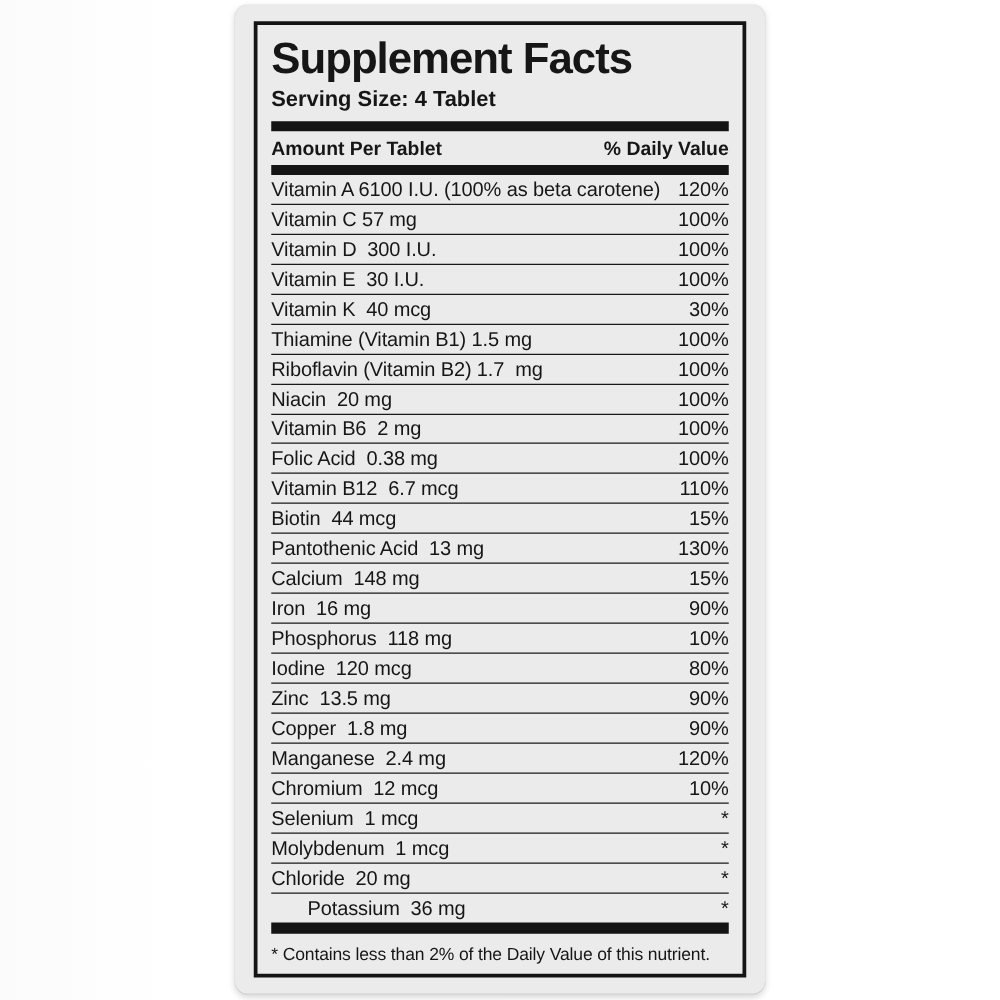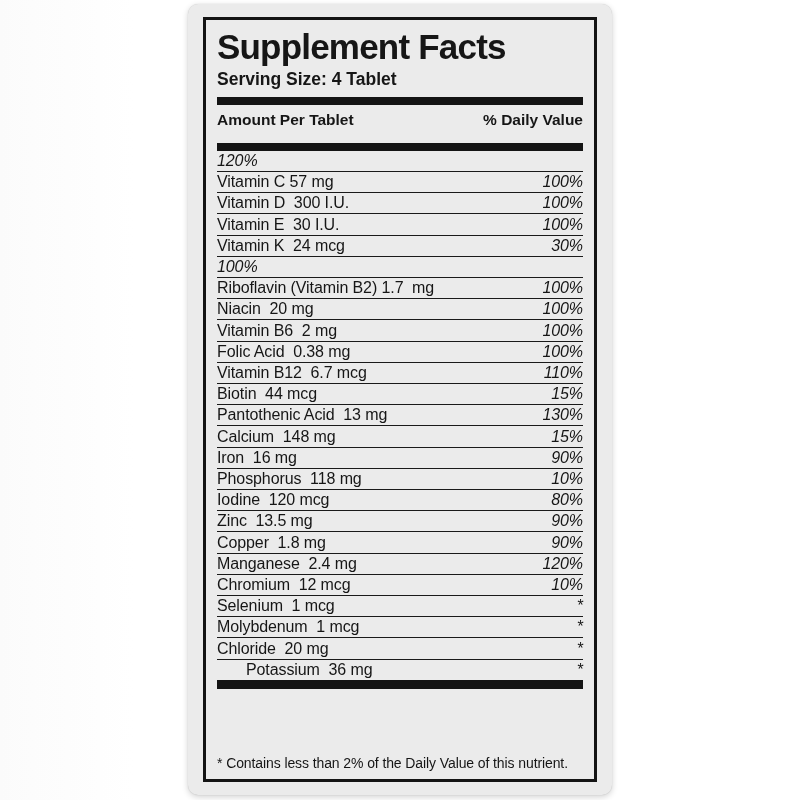--- a/index.html
+++ b/index.html
@@ -58,52 +58,51 @@
     height: 8px;
     background: #141414;
     flex: none;
   }
   .colhead {
     display: flex;
     justify-content: space-between;
     align-items: baseline;
     font-size: 15.5px;
     font-weight: bold;
-    padding: 6px 0 14px 0;
+    padding: 6px 0 3px 0;
   }
   .rows {
     flex: 1;
     display: flex;
     flex-direction: column;
     min-height: 0;
   }
   .row {
     flex: 1;
     display: flex;
     justify-content: space-between;
     align-items: flex-end;
     border-bottom: 1.5px solid #1a1a1a;
     font-size: 16px;
     letter-spacing: -0.1px;
     padding-bottom: 1px;
   }
   .row:last-child { border-bottom: none; margin-left: 29px; }
   .row .n { white-space: pre; }
-  .row .v { white-space: pre; font-style: italic; }
+  .row .v { white-space: pre; }
   .foot-bar {
     height: 9px;
     background: #141414;
     flex: none;
   }
   .footnote {
     font-size: 14px;
-    padding-top: 24px;
+    padding-top: 8px;
     letter-spacing: -0.1px;
     white-space: nowrap;
-    margin-top: 42px;
   }
 </style>
 </head>
 <body>
 
 <div class="stage">
   <div class="card">
     <div class="facts-box">
 
       <div class="title">Supplement Facts</div>
@@ -114,44 +113,46 @@
 
       <div class="colhead">
         <span>Amount Per Tablet</span>
         <span>% Daily Value</span>
       </div>
 
       <div class="thick-bar"></div>
 
       <div class="rows">
   <div class="row">
+    <span class="n">Vitamin A 6100 I.U. (100% as beta carotene)</span>
     <span class="v">120%</span>
   </div>
 
   <div class="row">
     <span class="n">Vitamin C 57 mg</span>
     <span class="v">100%</span>
   </div>
 
   <div class="row">
     <span class="n">Vitamin D  300 I.U.</span>
     <span class="v">100%</span>
   </div>
 
   <div class="row">
     <span class="n">Vitamin E  30 I.U.</span>
     <span class="v">100%</span>
   </div>
 
   <div class="row">
-    <span class="n">Vitamin K  24 mcg</span>
+    <span class="n">Vitamin K  40 mcg</span>
     <span class="v">30%</span>
   </div>
 
   <div class="row">
+    <span class="n">Thiamine (Vitamin B1) 1.5 mg</span>
     <span class="v">100%</span>
   </div>
 
   <div class="row">
     <span class="n">Riboflavin (Vitamin B2) 1.7  mg</span>
     <span class="v">100%</span>
   </div>
 
   <div class="row">
     <span class="n">Niacin  20 mg</span>

